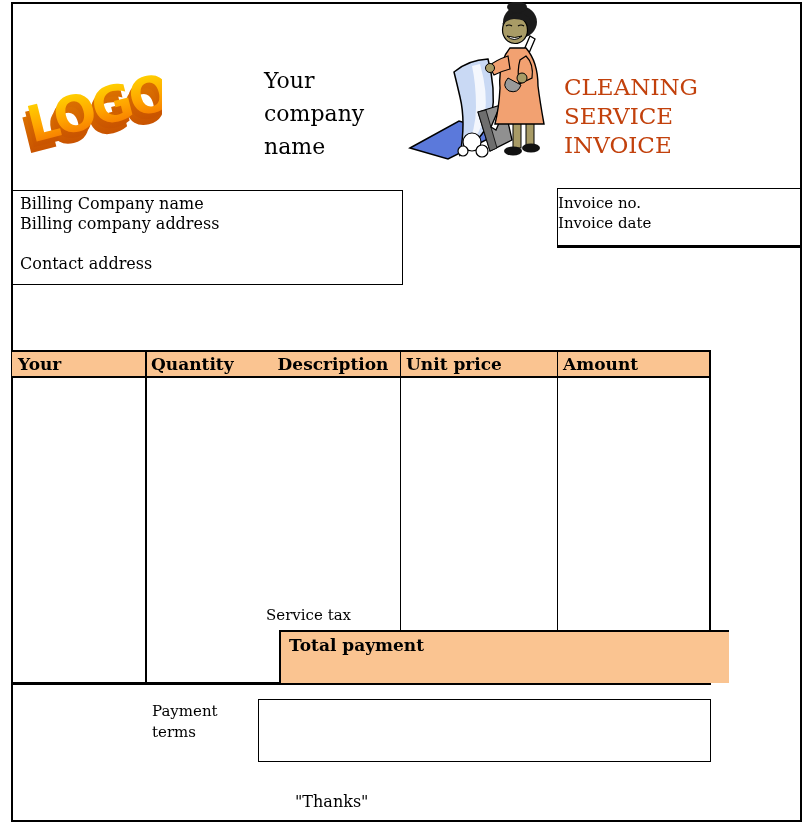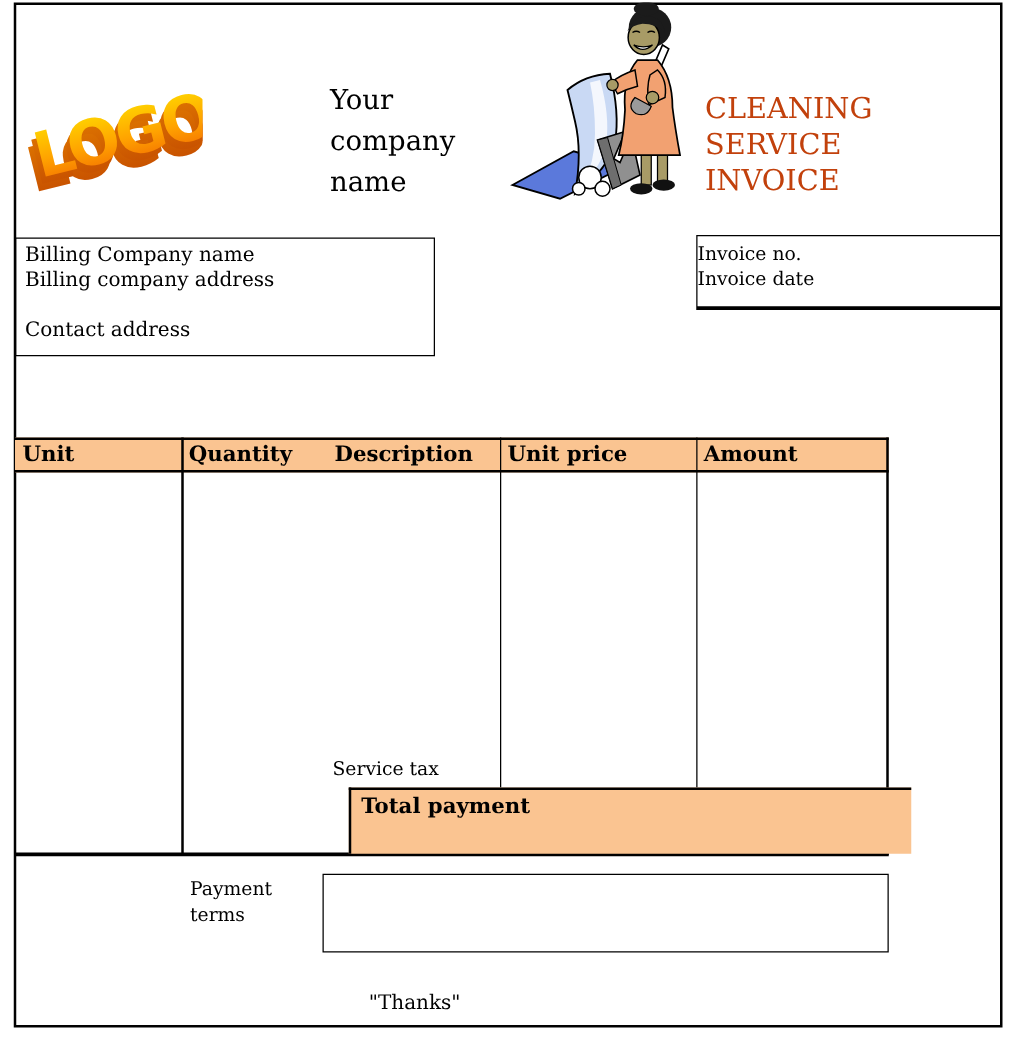--- a/index.html
+++ b/index.html
@@ -8,33 +8,33 @@
     font-family:"DejaVu Serif","Liberation Serif",serif;color:#000;overflow:hidden;
   }
   .abs{position:absolute;}
   .page-border{left:11px;top:2px;width:787px;height:816px;border:2px solid #000;}
   
   .logo-svg{left:12px;top:36px;width:150px;height:132px;}
   .company-name{left:264px;top:64px;width:150px;font-size:22px;line-height:33px;}
   .clipart-svg{left:402px;top:2px;width:146px;height:158px;}
   .doc-title{left:564px;top:73px;width:180px;font-size:23px;line-height:29px;color:#c2410c;}
   
-  .billing-box{left:12px;top:190px;width:336px;height:95px;border:1px solid #000;
+  .billing-box{left:12px;top:190px;width:391px;height:95px;border:1px solid #000;
     box-sizing:border-box;font-size:16px;line-height:20px;padding:3px 7px;}
   .billing-box .gap{height:20px;}
   .invoice-box{left:557px;top:188px;width:244px;height:60px;border:1px solid #000;
     border-bottom:3px solid #000;box-sizing:border-box;
     font-size:15px;line-height:20px;padding-top:4px;}
   
   .thead{left:12px;top:350px;width:699px;height:28px;background:var(--peach);
     border-top:2px solid #000;border-bottom:2px solid #000;box-sizing:border-box;
     display:flex;align-items:center;font-weight:bold;font-size:17px;}
   .th{padding-left:6px;white-space:nowrap;}
   .th-item{width:133px;box-sizing:border-box;}
-  .th-qd{width:255px;box-sizing:border-box;display:flex;}
+  .th-qd{width:255px;box-sizing:border-box;display:flex;gap:10px;}
   .th-qd .desc{margin-left:34px;}
   .th-unit{width:157px;box-sizing:border-box;}
   .th-amount{flex:1;}
   .vline{background:#000;}
   .l-c1{left:145px;top:350px;width:2px;height:334px;}
   .l-c2{left:400px;top:350px;width:1px;height:280px;}
   .l-c3{left:557px;top:350px;width:1px;height:280px;}
   .l-right{left:709px;top:350px;width:2px;height:334px;}
   .l-bottom{left:12px;top:682px;width:699px;height:3px;background:#000;}
   .body-cell{background:transparent;}
@@ -126,21 +126,21 @@
     <div class="gap"></div>
     <div>Contact address</div>
   </div>
 
   <div class="abs invoice-box">
     <div>Invoice no.</div>
     <div>Invoice date</div>
   </div>
 
   <div class="abs thead">
-    <div class="th th-item">Unit</div>
+    <div class="th th-item">Your</div>
     <div class="th th-qd">
       <span>Quantity</span>
       <span class="desc">Description</span>
     </div>
     <div class="th th-unit">Unit price</div>
     <div class="th th-amount">Amount</div>
   </div>
 
   <div class="abs body-cell cell-item"></div>
   <div class="abs body-cell cell-qd"></div>

